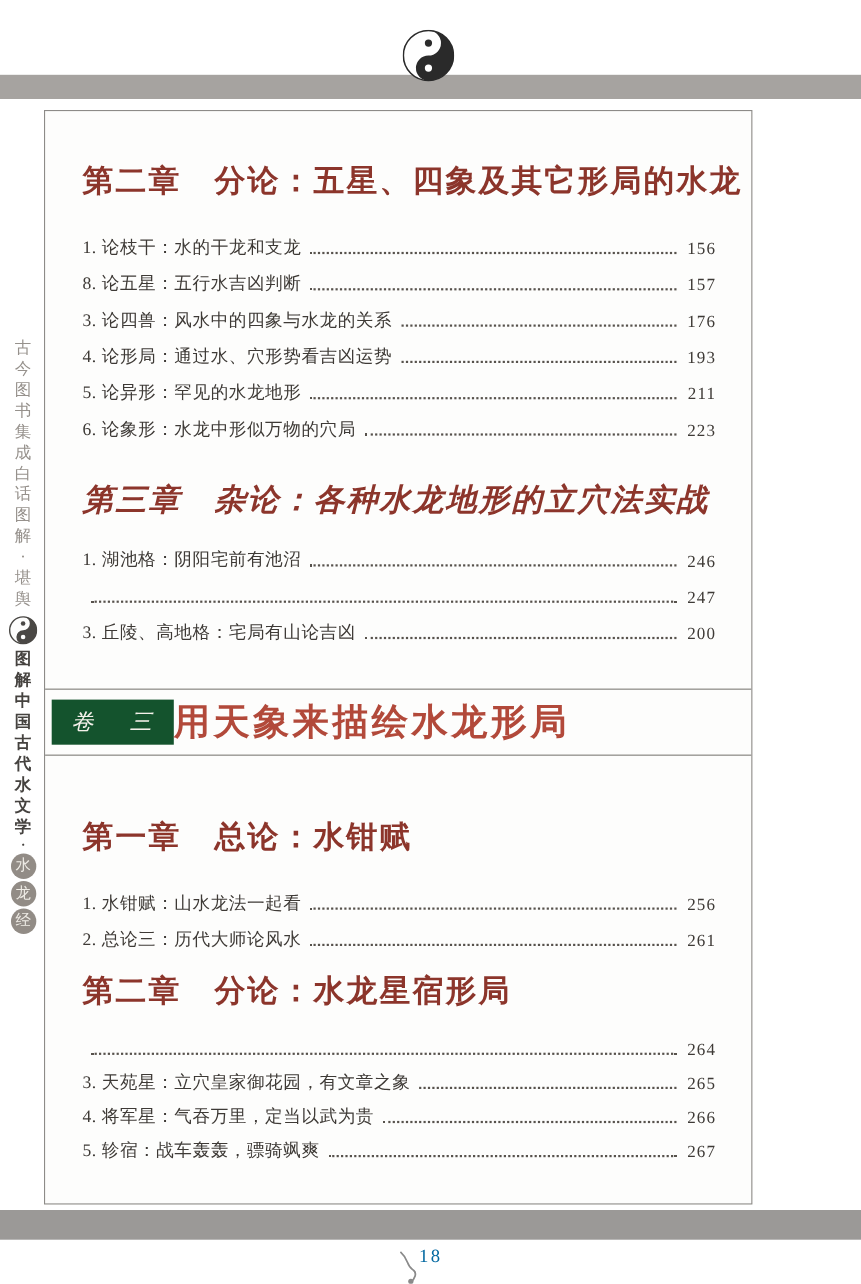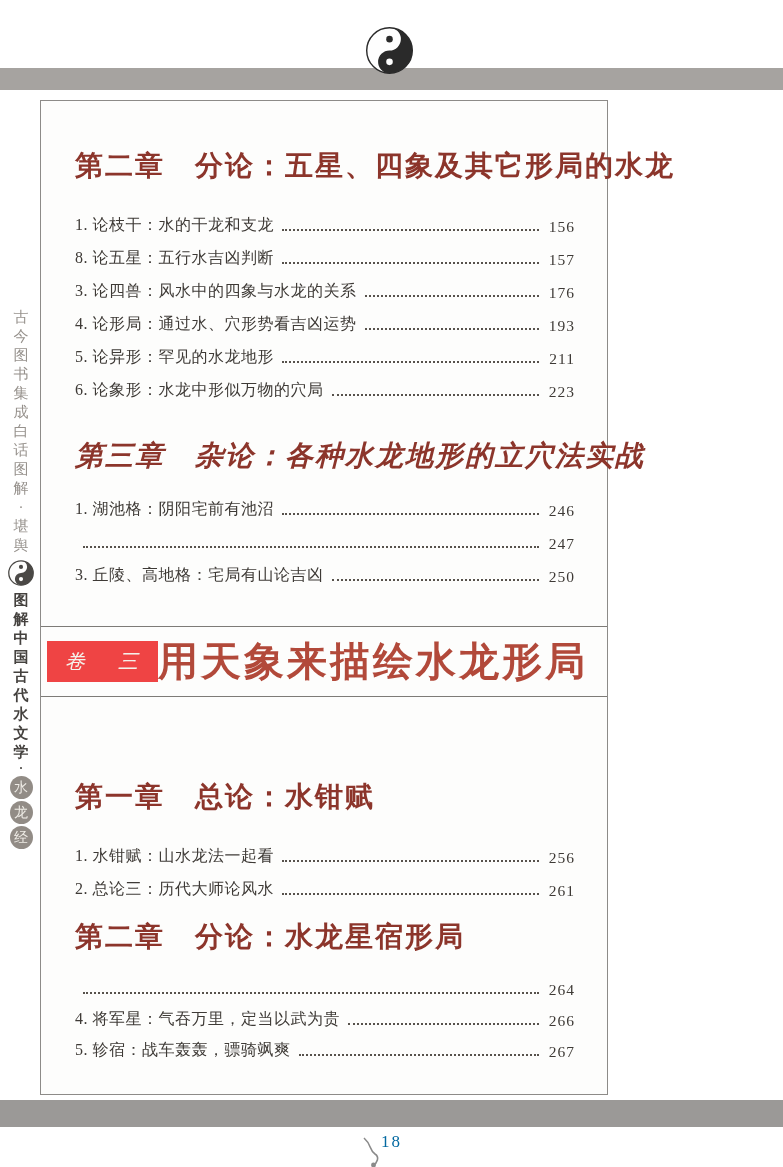--- a/index.html
+++ b/index.html
@@ -18,52 +18,52 @@
     font-family:"Liberation Serif","DejaVu Serif",serif;
     color:var(--ink);
     overflow:hidden;
   }
   
   .top-yinyang{position:absolute;left:366px;top:27px;width:47px;height:47px;z-index:3;}
   .band-top{position:absolute;left:0;top:68px;width:783px;height:22px;background:var(--band-gray);z-index:1;}
   .band-bottom{position:absolute;left:0;top:1100px;width:783px;height:27px;background:var(--band-gray-dark);}
   
   .content-box{
-    position:absolute;left:40px;top:100px;width:568px;height:995px;
+    position:absolute;left:40px;top:100px;width:644px;height:995px;
     border:1.5px solid #8d8b88;background:#fdfdfc;
     padding:46px 32px 0 34px;
   }
   .chapter-heading{
     font-size:28px;font-weight:bold;color:var(--heading-red);
     letter-spacing:2px;line-height:38px;white-space:nowrap;
   }
   .h-b{margin-top:36px;font-style:italic;}
-  .h-c{margin-top:81px;}
+  .h-c{margin-top:56px;}
   .h-d{margin-top:18px;}
   .toc-list{margin-top:18px;}
   .toc-list.tight{margin-top:12px;}
   .toc-row{display:flex;align-items:flex-end;height:33px;}
   .toc-list.compact .toc-row{height:31px;}
   .toc-label{font-size:16px;color:var(--ink);white-space:nowrap;letter-spacing:0.5px;text-align:right;}
   .toc-leader{flex:1 1 auto;min-width:30px;border-bottom:2px dotted var(--leader);margin:0 2px 5px 8px;height:0;}
   .toc-page{min-width:34px;text-align:right;font-size:15.5px;letter-spacing:1px;color:var(--ink);}
   
   .vol-banner{
     margin-top:40px;margin-left:-34px;margin-right:-32px;
     border-top:1.5px solid #7d7b77;border-bottom:1.5px solid #7d7b77;
     padding:7px 0;display:flex;align-items:center;
   }
   .vol-box{
-    margin-left:6px;background:#ef4444;color:#f4f1ea;
+    margin-left:6px;background:#14532d;color:#f4f1ea;
     font-size:20px;letter-spacing:14px;padding:7px 6px 7px 18px;
     font-style:italic;white-space:nowrap;
   }
   .vol-title{
-    flex:1;text-align:center;margin-right:60px;
-    font-size:40px;font-weight:bold;color:var(--title-red);letter-spacing:3px;white-space:nowrap;
+    flex:1;text-align:left;margin-right:60px;
+    font-size:33px;font-weight:bold;color:var(--title-red);letter-spacing:3px;white-space:nowrap;
   }
   
   .sidebar{
     position:absolute;left:5px;top:308px;width:32px;
     display:flex;flex-direction:column;align-items:center;
   }
   .v-col{display:flex;flex-direction:column;align-items:center;}
   .v-char{height:19px;line-height:19px;font-size:15px;text-align:center;}
   .series-col .v-char{color:#96918c;}
   .book-col .v-char{color:#45423f;font-weight:bold;}
@@ -176,21 +176,21 @@
       <span class="toc-leader"></span>
       <span class="toc-page">246</span>
     </div>
     <div class="toc-row">
       <span class="toc-leader"></span>
       <span class="toc-page">247</span>
     </div>
     <div class="toc-row">
       <span class="toc-label">3. 丘陵、高地格：宅局有山论吉凶</span>
       <span class="toc-leader"></span>
-      <span class="toc-page">250</span>
+      <span class="toc-page">200</span>
     </div>
   </div>
 
   <div class="vol-banner">
     <div class="vol-box">卷 三</div>
     <div class="vol-title">用天象来描绘水龙形局</div>
   </div>
 
   <div class="chapter-heading h-c">第一章　总论：水钳赋</div>
   <div class="toc-list">
@@ -204,20 +204,25 @@
       <span class="toc-leader"></span>
       <span class="toc-page">261</span>
     </div>
   </div>
 
   <div class="chapter-heading h-d">第二章　分论：水龙星宿形局</div>
   <div class="toc-list tight compact">
     <div class="toc-row">
       <span class="toc-leader"></span>
       <span class="toc-page">264</span>
+    </div>
+    <div class="toc-row">
+      <span class="toc-label">3. 天苑星：立穴皇家御花园，有文章之象</span>
+      <span class="toc-leader"></span>
+      <span class="toc-page">265</span>
     </div>
     <div class="toc-row">
       <span class="toc-label">4. 将军星：气吞万里，定当以武为贵</span>
       <span class="toc-leader"></span>
       <span class="toc-page">266</span>
     </div>
     <div class="toc-row">
       <span class="toc-label">5. 轸宿：战车轰轰，骠骑飒爽</span>
       <span class="toc-leader"></span>
       <span class="toc-page">267</span>

